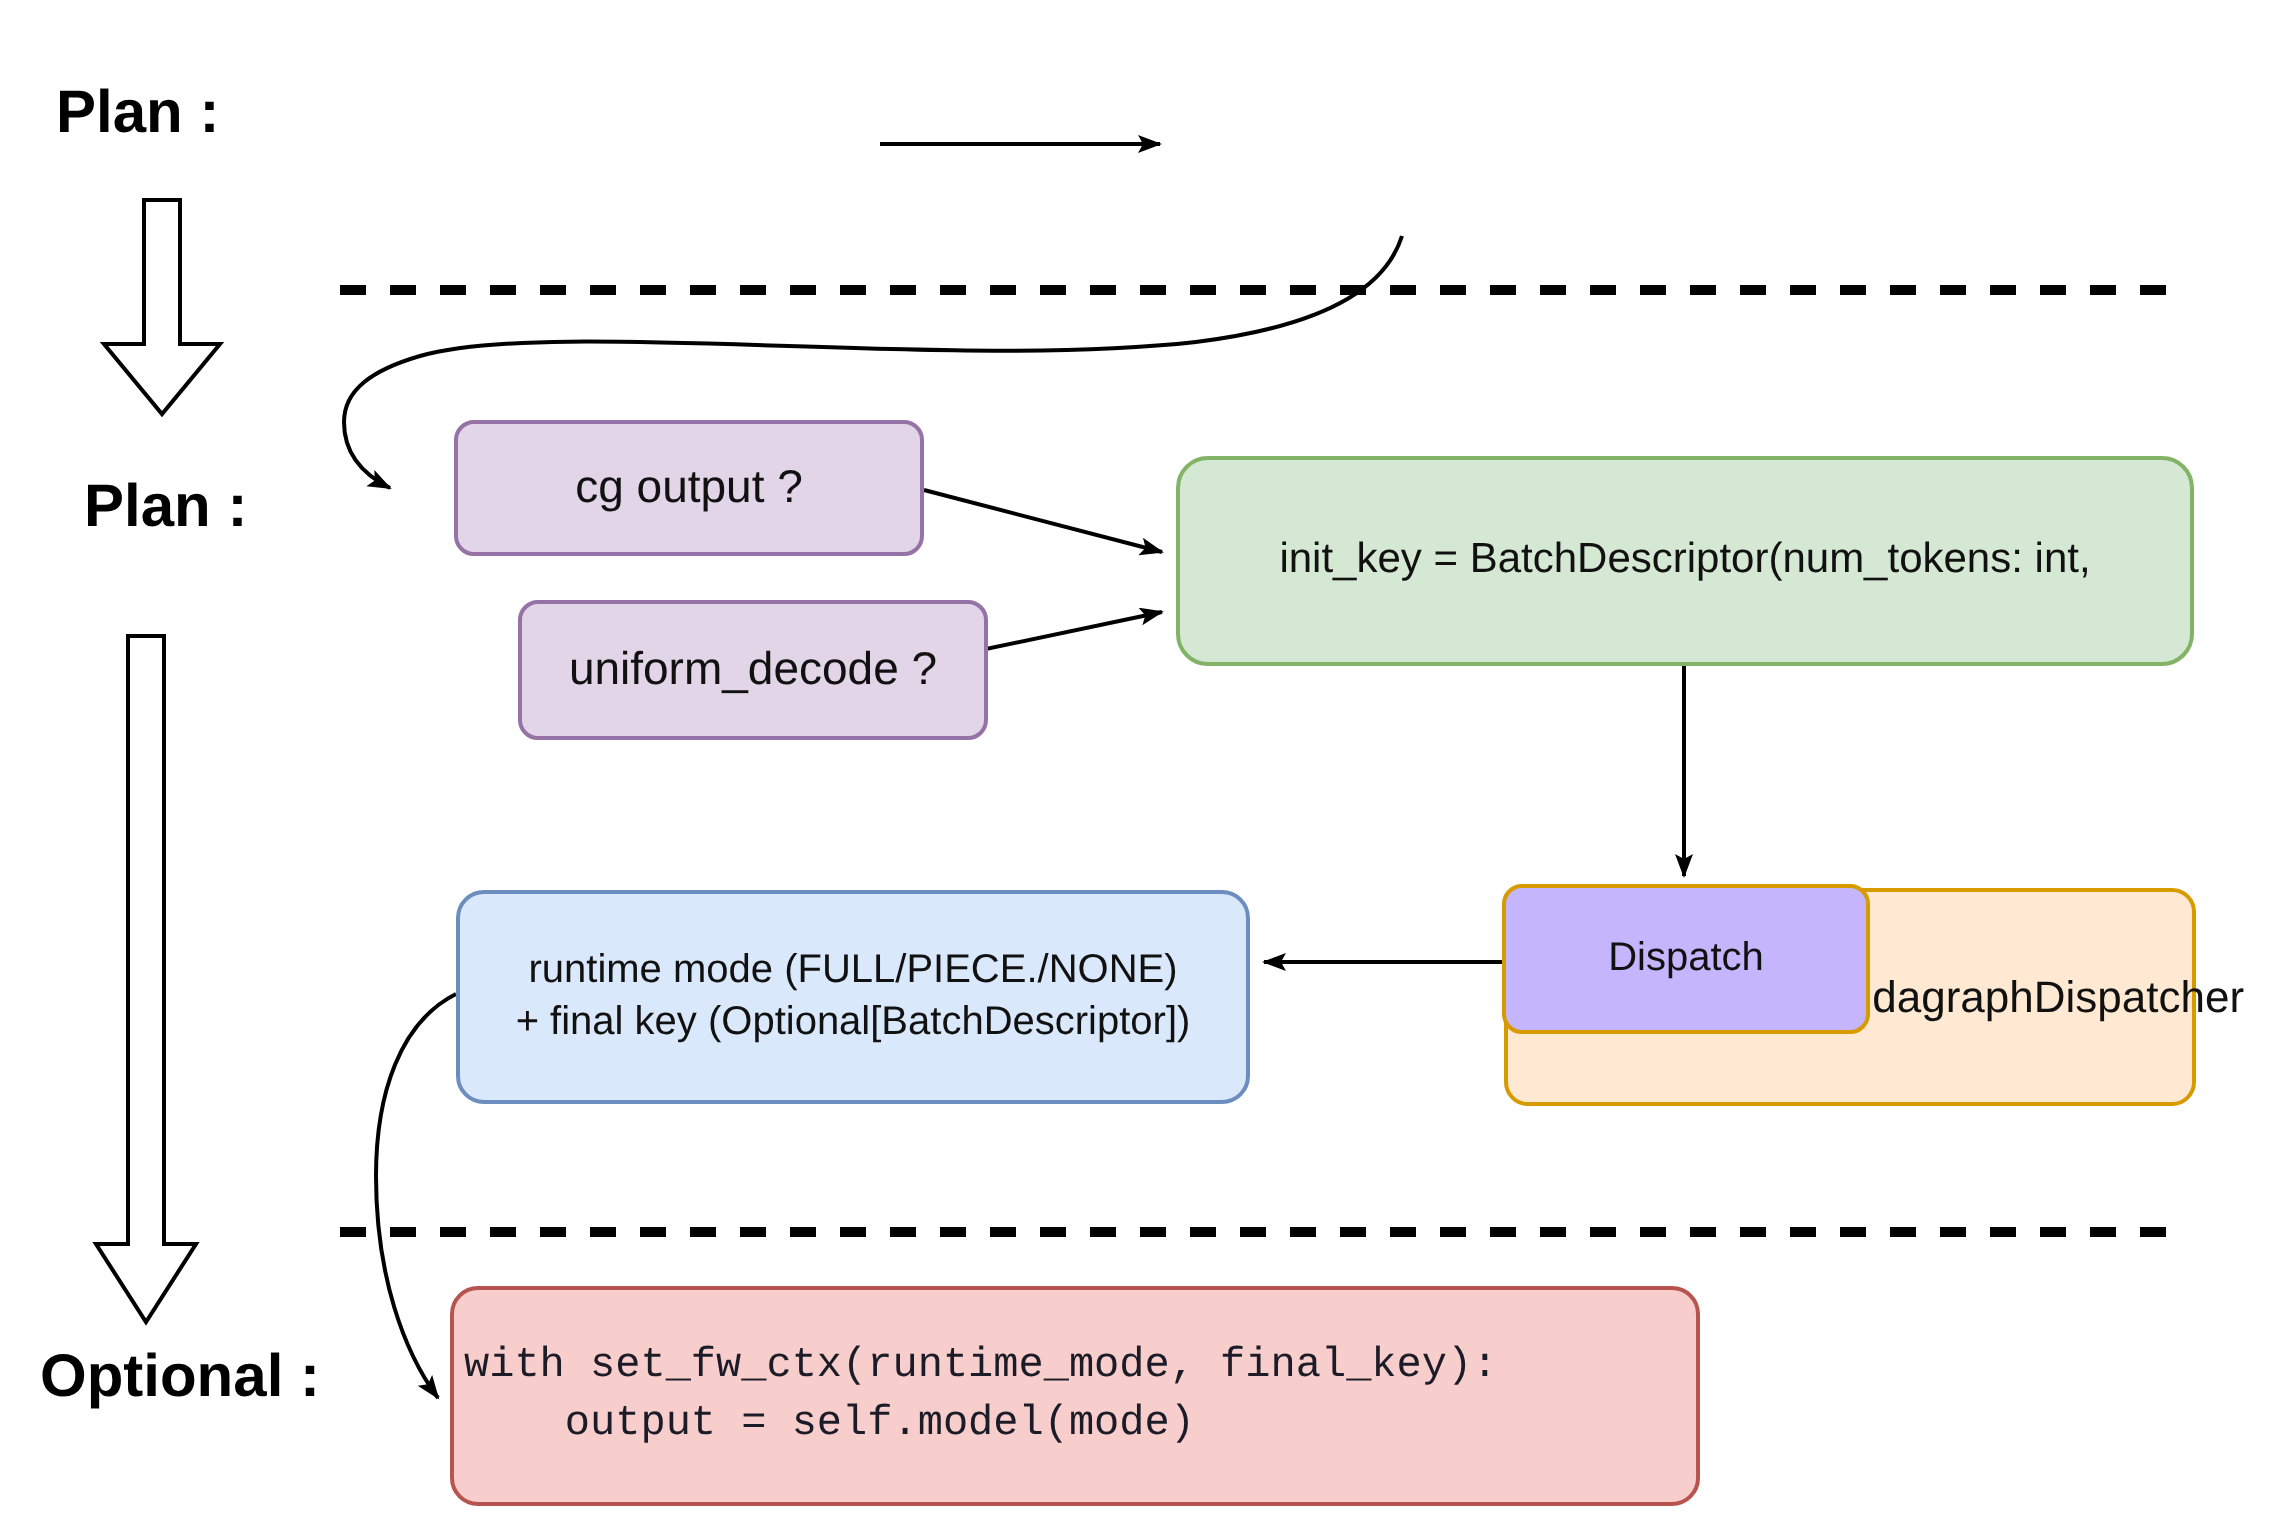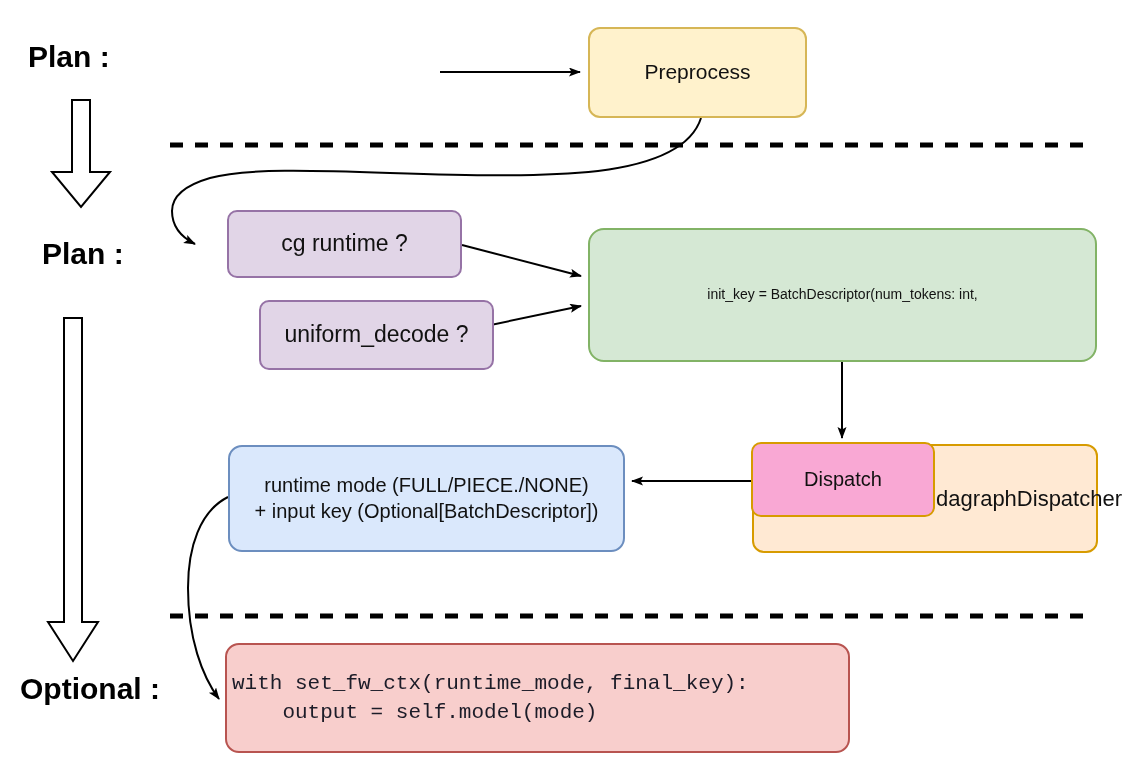--- a/index.html
+++ b/index.html
@@ -39,38 +39,38 @@
     background:#fff2cc;border:2px solid #d6b656;border-radius:12px;
     font-size:21px;
   }
   .node-purple{
     background:#e1d5e7;border:2px solid #9673a6;border-radius:10px;
     font-size:23px;
   }
   .node-cg-padding{left:227px;top:210px;width:235px;height:68px;}
   .node-uniform-decode{left:227px;top:300px;width:235px;height:70px;margin-left:32px;}
   .node-init-key{
-    left:588px;top:228px;width:509px;height:134px;
+    left:588px;top:228px;width:509px;height:105px;
     background:#d5e8d4;border:2px solid #82b366;border-radius:16px;
-    font-size:14px;
+    font-size:21px;
     align-items:center;
   }
   .node-cudagraph-outer{
     left:752px;top:444px;width:346px;height:109px;
     background:#ffe9d3;border:2px solid #d79b00;border-radius:12px;
   }
   .cudagraph-label{
     position:absolute;
     left:181px;top:0;width:160px;height:105px;
     display:flex;flex-direction:row;align-items:center;justify-content:center;
     font-size:22px;line-height:1.35;color:#111;
   }
   .node-dispatch{
     left:751px;top:442px;width:184px;height:75px;
-    background:#f9a8d4;border:2px solid #d79b00;border-radius:10px;
+    background:#c4b5fd;border:2px solid #d79b00;border-radius:10px;
     font-size:20px;
   }
   .node-runtime{
     left:228px;top:445px;width:397px;height:107px;
     background:#dae8fc;border:2px solid #6c8ebf;border-radius:14px;
     font-size:20px;
   }
   .node-execute-code{
     left:225px;top:643px;width:625px;height:110px;
     background:#f8cecc;border:2px solid #b85450;border-radius:14px;
@@ -111,26 +111,23 @@
 
     <path d="M701,118 C694,140 670,162 598,171 C470,185 278,159 210,178 C186,185 172,195 172,211 C172,227 181,237 195,244" fill="none" stroke="#000" stroke-width="2" marker-end="url(#arrowhead)"></path>
     <path d="M228,497 C200,511 188,547 188,588 C188,638 202,676 219,699" fill="none" stroke="#000" stroke-width="2" marker-end="url(#arrowhead)"></path>
   </svg>
 
   <div class="stage-label" style="left:28px;top:40px;">Plan :</div>
   <div class="stage-label" style="left:42px;top:237px;">Plan :</div>
   <div class="stage-label" style="left:20px;top:672px;">Optional :</div>
 
 
-  <div class="node node-preprocess">
-    <span>Preprocess</span>
-  </div>
 
   <div class="node node-purple node-cg-padding">
-    <span>cg runtime ?</span>
+    <span>cg output ?</span>
   </div>
 
   <div class="node node-purple node-uniform-decode">
     <span>uniform_decode ?</span>
   </div>
 
   <div class="node node-init-key">
     <span>init_key = BatchDescriptor(num_tokens: int,</span>
   </div>
 
@@ -140,21 +137,21 @@
       <span>Dispatcher</span>
     </div>
   </div>
 
   <div class="node node-dispatch">
     <span>Dispatch</span>
   </div>
 
   <div class="node node-runtime">
     <span>runtime mode (FULL/PIECE./NONE)</span>
-    <span>+ input key (Optional[BatchDescriptor])</span>
+    <span>+ final key (Optional[BatchDescriptor])</span>
   </div>
 
   <div class="node node-execute-code">
     <div class="code-line">with set_fw_ctx(runtime_mode, final_key):</div>
     <div class="code-line">    output = self.model(mode)</div>
   </div>
 
 </div>
 
 </body></html>

